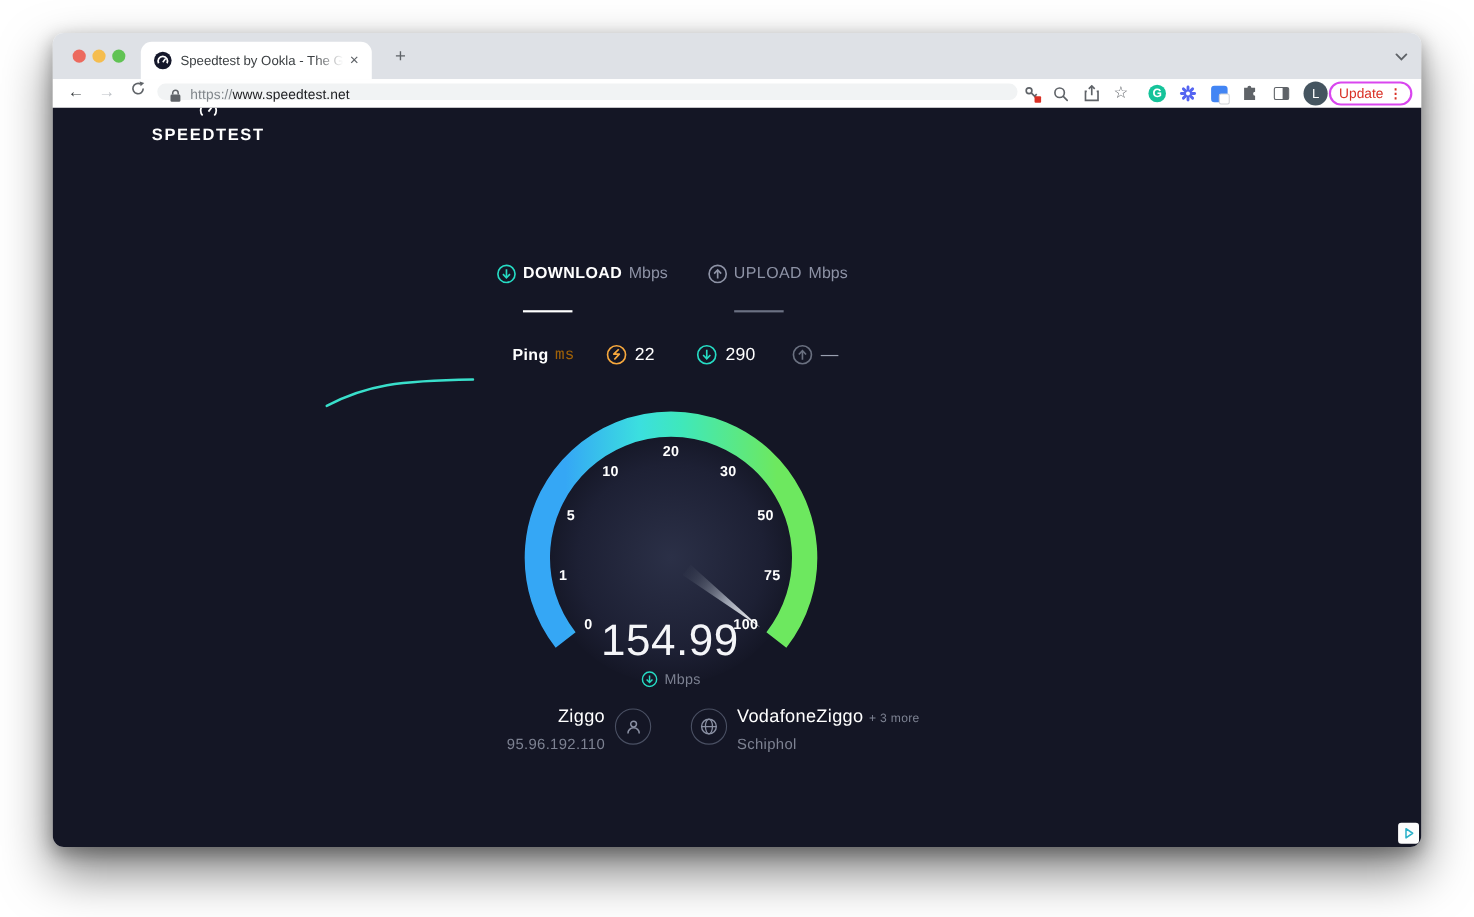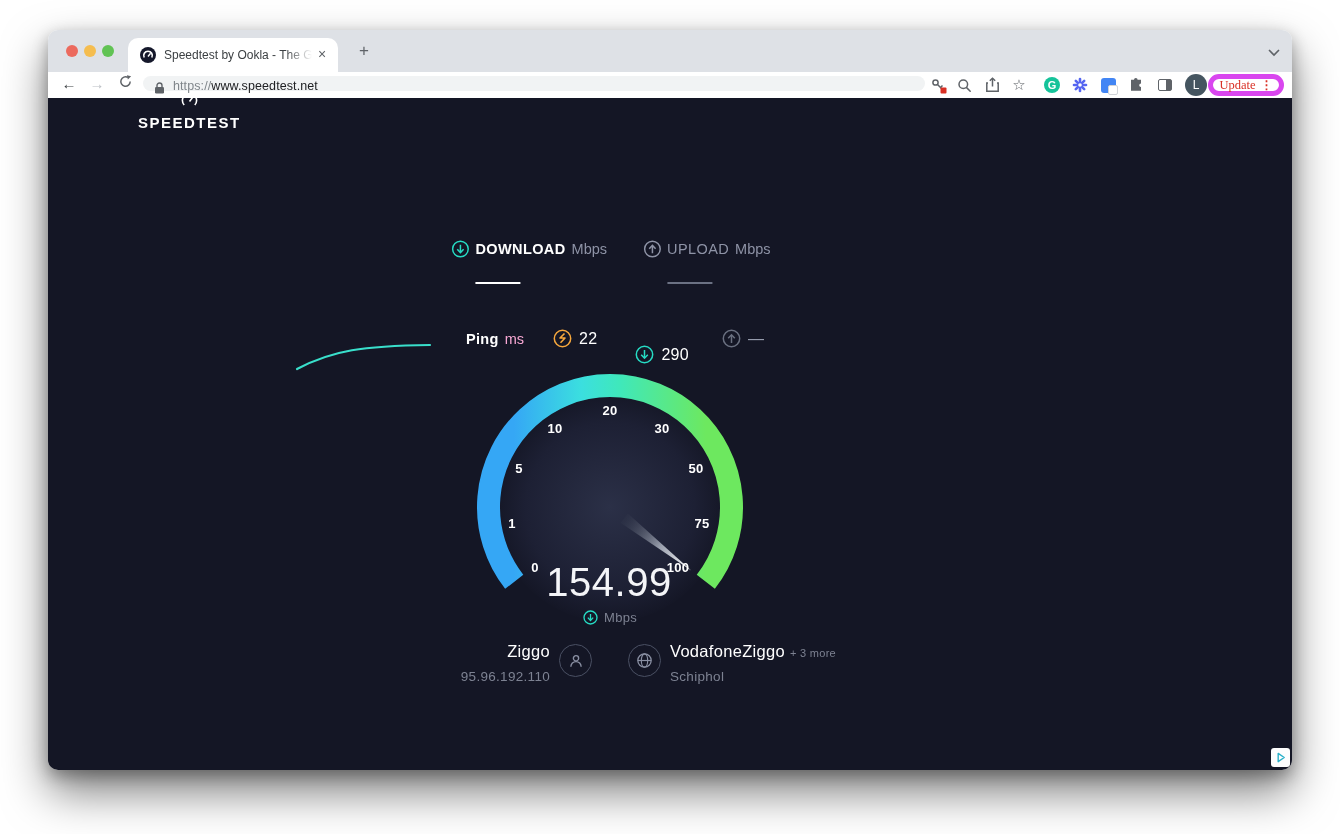--- a/index.html
+++ b/index.html
@@ -28,22 +28,22 @@
   .url { position:absolute; left:30px; top:3px; font-size:12.5px; letter-spacing:.1px; }
   .url .scheme { color:#80868b; } .url .host { color:#202124; }
   .tb-ico { position:absolute; top:3px; width:20px; height:20px; display:flex; align-items:center; justify-content:center; }
   .star { font-size:15px; color:#5f6368; line-height:20px; }
   .ext-gram { width:16px; height:16px; border-radius:50%; background:#15c39a; color:#fff; font-size:11px; font-weight:bold; text-align:center; line-height:16px; }
   .ext-translate { position:relative; width:15px; height:15px; background:#4285f4; border-radius:3px; }
   .ext-translate::after { content:""; position:absolute; right:-2px; bottom:-2px; width:8px; height:8px; background:#fff; border:1px solid #d0d3d8; border-radius:2px; }
   .sidebar-ico { width:14px; height:12px; border:1.6px solid #5f6368; border-radius:2px; position:relative; }
   .sidebar-ico::after { content:""; position:absolute; right:0; top:0; width:5px; height:100%; background:#5f6368; }
   .avatar { position:absolute; left:1137px; top:2px; width:22px; height:22px; border-radius:50%; background:#455560; color:#fff; font-size:12px; text-align:center; line-height:22px; }
-  .update { position:absolute; right:8px; top:2px; width:76px; height:22px; border:5px solid #d946ef; border-radius:11px; background:#fff; color:#d93025;
-            font-size:12.5px; display:flex; align-items:center; justify-content:center; gap:5px;font-family:Liberation Serif, serif; }
+  .update { position:absolute; right:8px; top:2px; width:76px; height:22px; border:2px solid #d946ef; border-radius:11px; background:#fff; color:#d93025;
+            font-size:12.5px; display:flex; align-items:center; justify-content:center; gap:5px; }
   .update .dots { font-size:12px; font-weight:bold; }
 
   
   .content { position:relative; height:672px; background:#141625; border-radius:0 0 10px 10px; overflow:hidden; color:#eef0f5; }
 
   .site-logo { position:absolute; left:90px; top:-6px; display:flex; align-items:center; gap:5px; font-size:15px; font-weight:bold; letter-spacing:1.5px; color:#fff;flex-direction:column; }
   .site-nav { position:absolute; right:108px; top:-5px; display:flex; align-items:center; gap:29px; font-size:13.5px; color:#eef0f5; }
   .site-nav .nav-item { cursor:pointer; }
   .login { display:flex; align-items:center; gap:5px; }
 
@@ -51,25 +51,25 @@
   .rtab { position:relative; display:flex; align-items:center; gap:6px; font-size:14.5px; padding-bottom:26px; }
   .rtab .lbl-strong { font-weight:bold; color:#fff; letter-spacing:.4px; }
   .rtab .lbl-dim { color:#8e93a6; letter-spacing:.4px; }
   .rtab .unit { color:#8e93a6; }
   .rtab .tab-underline { position:absolute; left:24px; bottom:0; height:2px; width:45px; }
   .rtab.download .tab-underline { background:#ffffff; }
   .rtab.upload .tab-underline { background:#6b7183; }
 
   .ping-row { position:absolute; left:418px; top:215px; display:flex; align-items:center; font-size:14.5px; }
   .ping-row .plabel { color:#fff; font-weight:bold; letter-spacing:.3px; }
-  .ping-row .punit { color:#f9a8d4; margin-left:6px; }
+  .ping-row .punit { color:#a16207; margin-left:6px;font-family:Liberation Mono, monospace; }
   .metric { display:flex; align-items:center; gap:7px; }
   .metric .val { color:#fff; font-size:16px; letter-spacing:.3px; }
   .metric .val.dim { color:#9aa0b0; }
-  .m1 { margin-left:29px; } .m2 { margin-left:38px;margin-top:32px; } .m3 { margin-left:33px; }
+  .m1 { margin-left:29px; } .m2 { margin-left:38px; } .m3 { margin-left:33px; }
 
   .trace { position:absolute; left:240px; top:234px; }
 
   .gauge { position:absolute; left:414px; top:274px; width:296px; height:252px; }
   .gauge .glow { position:absolute; left:33px; top:20px; width:230px; height:230px; border-radius:50%;
                  background:radial-gradient(circle, #2b3047 0%, #1d2034 52%, rgba(20,22,37,0) 72%); }
   .gauge svg { position:absolute; left:0; top:0; }
   .glabel { position:absolute; transform:translate(-50%,-50%); font-size:13px; font-weight:bold; color:#fff; letter-spacing:.3px; }
   .g0{left:73px;top:195px;} .g1{left:50px;top:151px;} .g2{left:57px;top:96px;} .g3{left:93px;top:56px;} .g4{left:148px;top:38px;}
   .g5{left:200px;top:56px;} .g6{left:234px;top:96px;} .g7{left:240px;top:151px;} .g8{left:216px;top:195px;}

